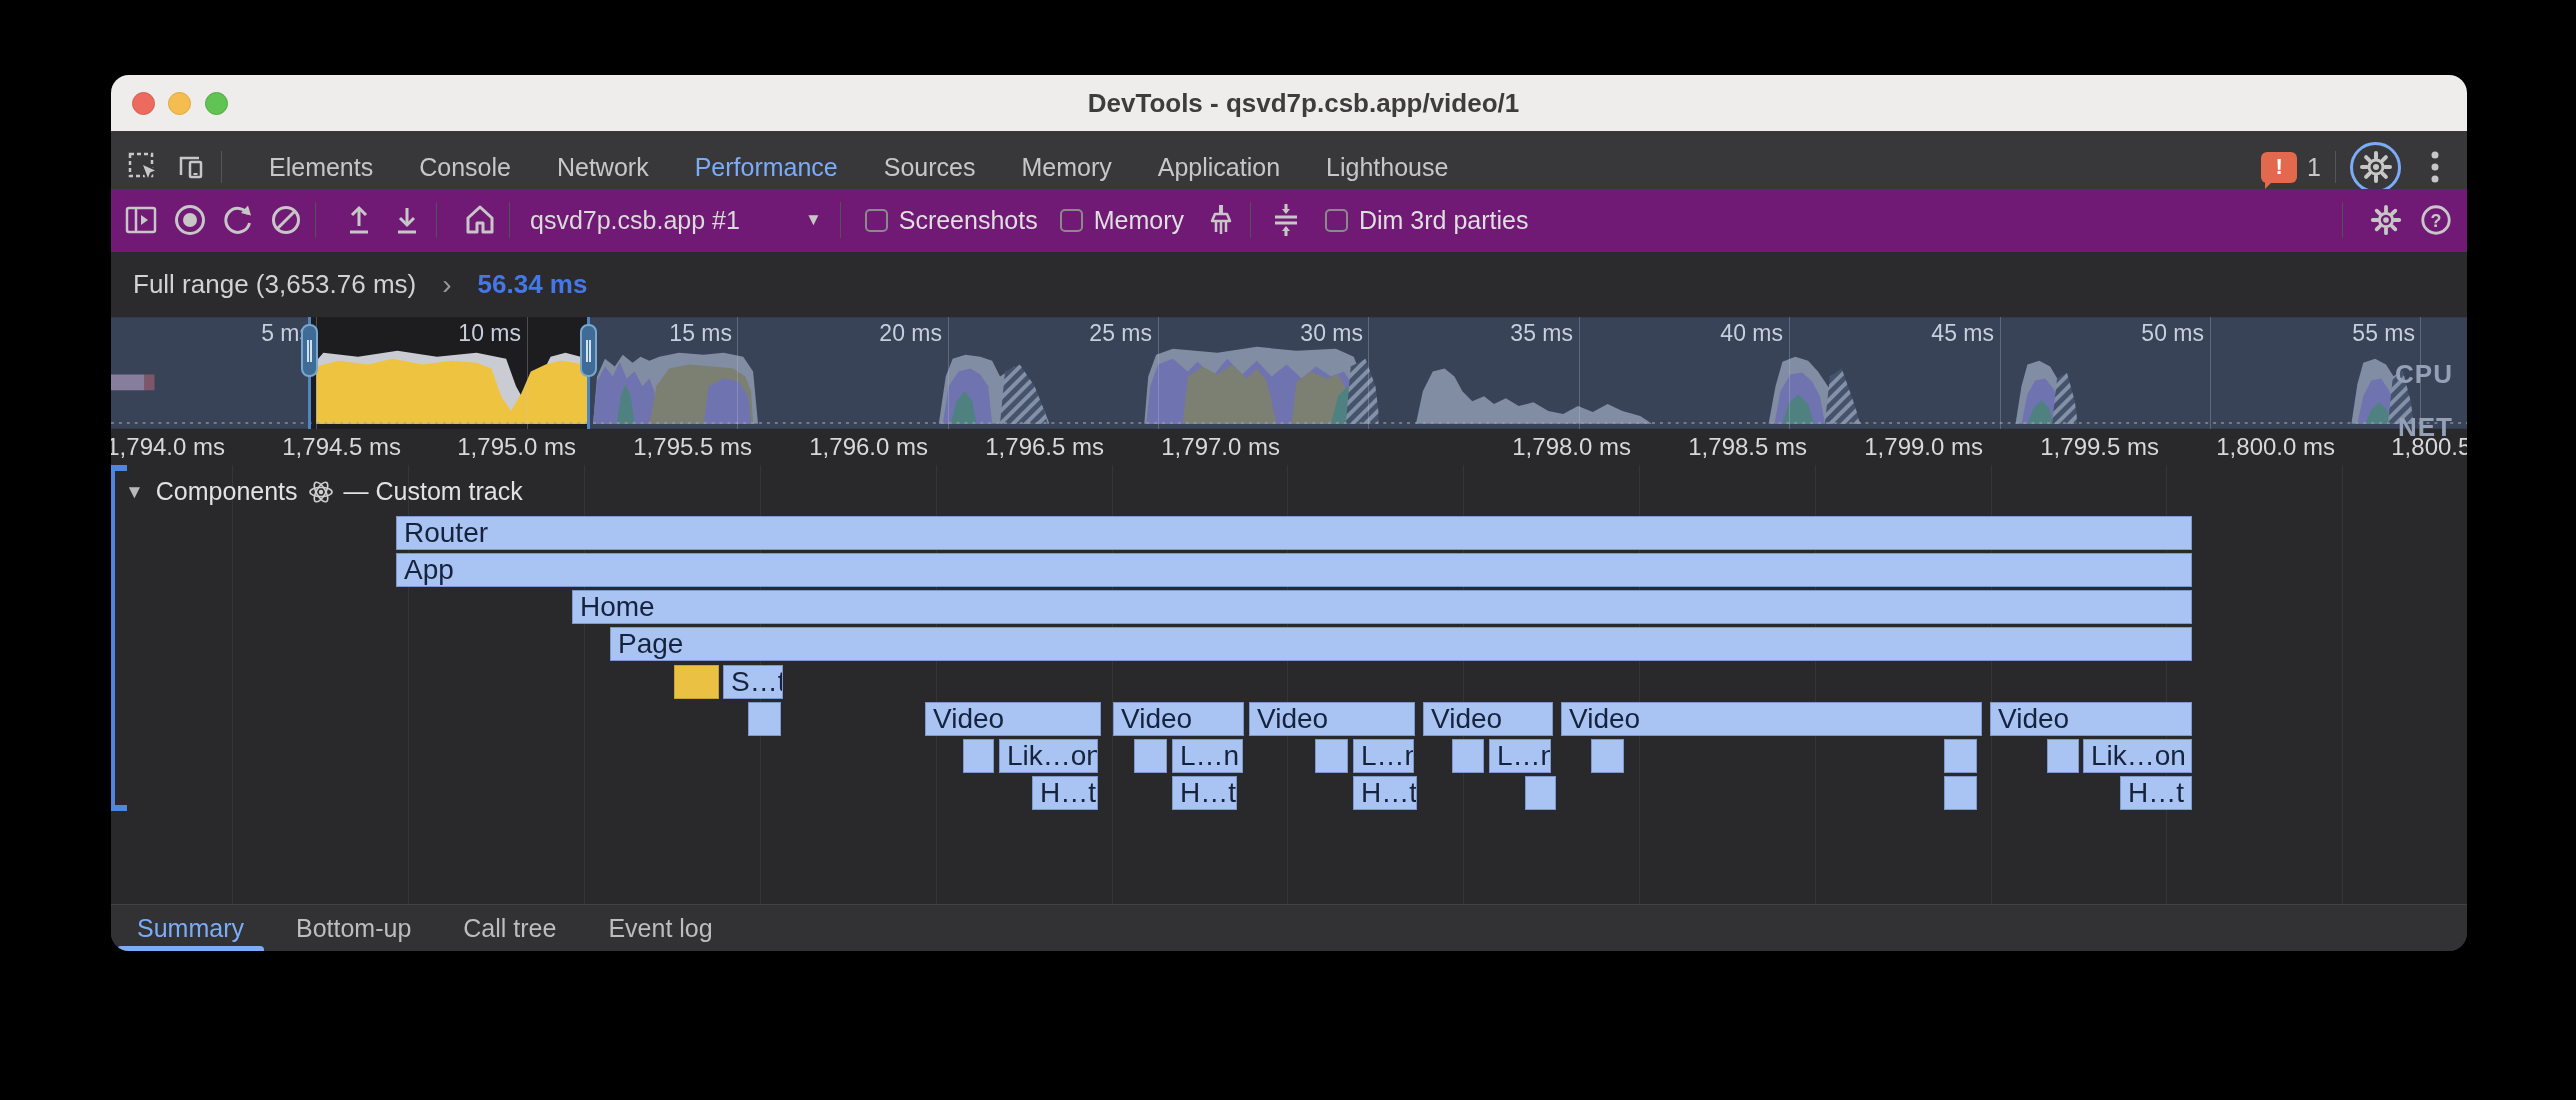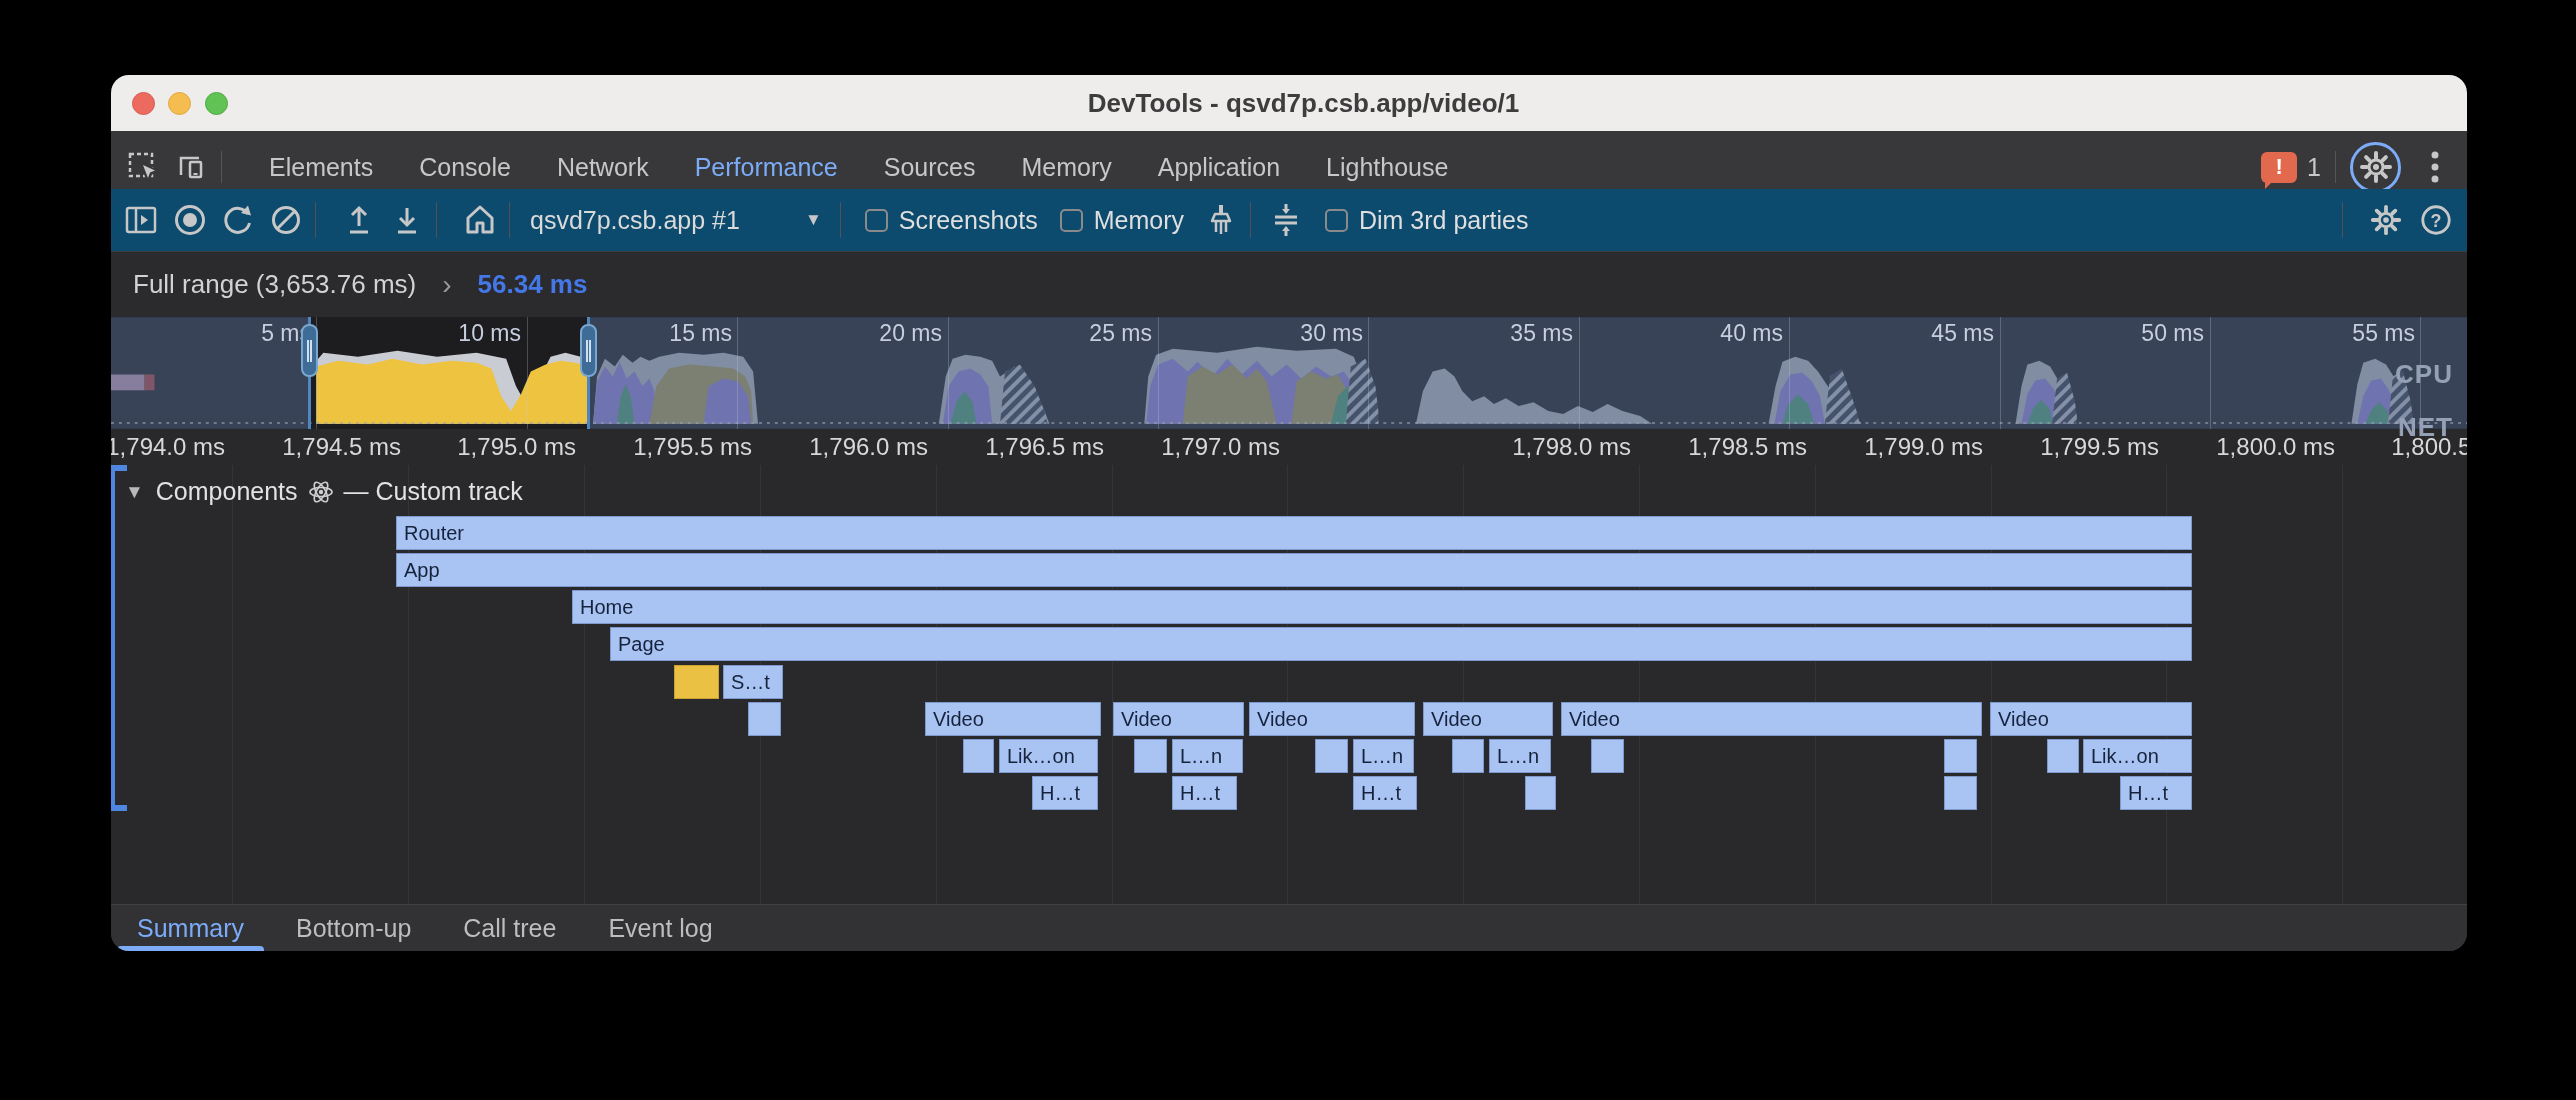--- a/index.html
+++ b/index.html
@@ -35,21 +35,21 @@
   #issues-badge { position:relative; width:36px; height:31px; background:#e2694e; border-radius:6px;
                   color:#fff; font-weight:bold; font-size:22px; display:flex; align-items:center;
                   justify-content:center; }
   #issues-badge::after { content:""; position:absolute; left:4px; bottom:-6px;
                   border:6px solid transparent; border-top-color:#e2694e; border-left-color:#e2694e; }
   #issues-count { font-size:25px; margin-left:10px; color:#c7c7c7; }
   #gear-ring { width:51px; height:51px; border-radius:50%; border:3px solid #7cacf8;
                display:flex; align-items:center; justify-content:center; }
 
   
-  #perfbar { position:absolute; left:0; top:114px; width:100%; height:63px; background:#0c4a6e;
+  #perfbar { position:absolute; left:0; top:114px; width:100%; height:63px; background:#701a75;
              border-bottom:1px solid #3e3e40; display:flex; align-items:center; color:#c7c7c7; }
   .pbicon { width:34px; height:34px; margin-left:14px; display:flex; align-items:center;
             justify-content:center; flex:none; }
   .psep { width:1px; height:36px; background:#525254; margin:0 12px; flex:none; }
   #target-select { display:flex; align-items:center; font-size:25px; color:#dadada; margin:0 6px 0 8px; }
   #target-caret { font-size:17px; color:#c7c7c7; margin-left:65px; }
   .chk { width:23px; height:23px; border:2px solid #8a8a8a; border-radius:5px; background:transparent;
          margin:0 11px 0 22px; flex:none; }
   .chklabel { font-size:25px; color:#dfdfdf; white-space:nowrap; }
   #icon-record { width:30px; height:30px; border-radius:50%; border:3px solid #c7c7c7; position:relative; }
@@ -88,21 +88,21 @@
   .grid { position:absolute; top:0; width:1px; height:439px; background:#353537; }
   #flame-sel-line { position:absolute; left:0; top:0; width:4px; height:345px; background:#4f86e0; z-index:4; }
   #flame-sel-nub-t { position:absolute; left:0; top:0; width:16px; height:6px; background:#4f86e0; z-index:4;}
   #flame-sel-nub-b { position:absolute; left:0; top:340px; width:16px; height:6px; background:#4f86e0; z-index:4;}
   #track-header { position:absolute; left:14px; top:12px; display:flex; align-items:center;
                   font-size:25px; color:#e2e2e2; z-index:3; }
   #track-collapse { font-size:19px; color:#b8b8b8; margin-right:12px; }
   #track-atom { margin:0 10px; }
   .flame-row { position:absolute; left:0; width:100%; height:34px; }
   .fbar { position:absolute; top:0; height:34px; background:#a9c3f3; border:1px solid #7d98cc;
-          color:#16233c; font-size:20px; line-height:32px; padding-left:7px; overflow:hidden;
+          color:#16233c; font-size:28px; line-height:32px; padding-left:7px; overflow:hidden;
           white-space:nowrap; }
   .fbar.yellow { background:#eac143; border-color:#c8a32f; }
 
   
   #bottombar { position:absolute; left:0; top:829px; width:100%; height:47px; background:#323235;
                border-top:1px solid #424245; display:flex; align-items:center; }
   .btab { position:relative; height:100%; display:flex; align-items:center; padding:0 26px;
           font-size:25px; color:#bdbdbd; white-space:nowrap; }
   .btab.active { color:#7cacf8; }
   .btab.active::after { content:""; position:absolute; left:6px; right:6px; bottom:0; height:5px;

